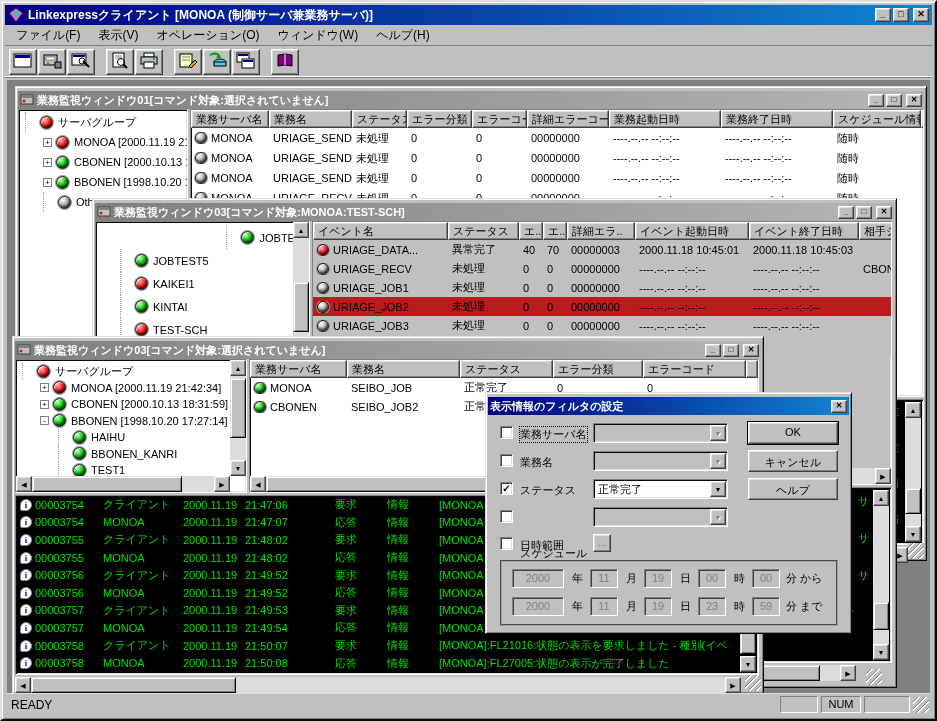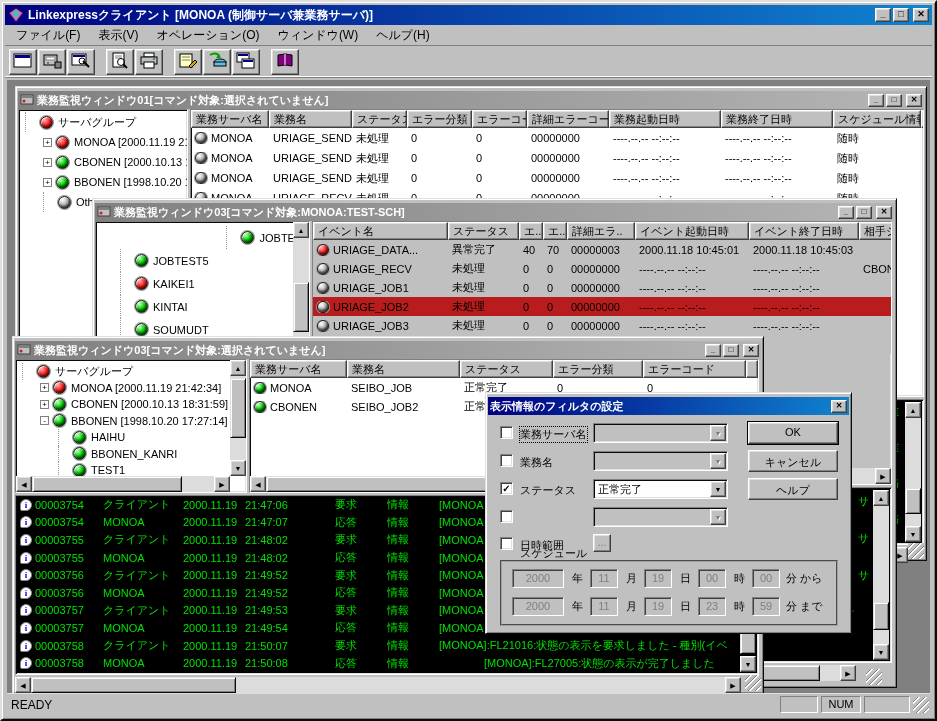--- a/index.html
+++ b/index.html
@@ -459,25 +459,20 @@
             <span class="led led-red"></span>
             <span class="tlabel">KAIKEI1</span>
           </div>
           <div class="trow" style="height: 23px; padding-left: 22px;">
             <span style="width: 15px; flex: 0 0 auto; border-left: 1px dotted rgb(154, 154, 154); height: 100%;"></span>
             <span class="led led-green"></span>
             <span class="tlabel">KINTAI</span>
           </div>
           <div class="trow" style="height: 23px; padding-left: 22px;">
             <span style="width: 15px; flex: 0 0 auto; border-left: 1px dotted rgb(154, 154, 154); height: 100%;"></span>
-            <span class="led led-green"></span>
-            <span class="tlabel">SOUMUDT</span>
-          </div>
-          <div class="trow" style="height: 23px; padding-left: 22px;">
-            <span style="width: 15px; flex: 0 0 auto; border-left: 1px dotted rgb(154, 154, 154); height: 100%;"></span>
             <span class="led led-red"></span>
             <span class="tlabel">TEST-SCH</span>
           </div>
           <div class="trow" style="height: 23px; padding-left: 22px;">
             <span style="width: 15px; flex: 0 0 auto; border-left: 1px dotted rgb(154, 154, 154); height: 100%;"></span>
             <span class="led led-green"></span>
             <span class="tlabel">TEST-WK</span>
           </div>
         </div>
       <div class="pane gray sunken" id="w2list" style="left:219px;top:22px;width:580px;height:264px;">
@@ -909,21 +904,21 @@
             <span class="logcell" style="width: 0px; flex: 1 1 0%;">[MONOA]:FL21016:状態の表示を要求しました - 種別(イベ</span>
           </div>
           <div class="logrow" style="height: 17.6px;">
             <span class="info-icon">i</span>
             <span class="logcell" style="width: 68px;">00003758</span>
             <span class="logcell" style="width: 80px;">MONOA</span>
             <span class="logcell" style="width: 62px;">2000.11.19</span>
             <span class="logcell" style="width: 90px;">21:50:08</span>
             <span class="logcell" style="width: 52px;">応答</span>
             <span class="logcell" style="width: 52px;">情報</span>
-            <span class="logcell" style="width: 0px; flex: 1 1 0%; margin-left: 45px;">[MONOA]:FL27005:状態の表示が完了しました</span>
+            <span class="logcell" style="width: 0px; flex: 1 1 0%;">[MONOA]:FL27005:状態の表示が完了しました</span>
           </div>
           <div class="sb" style="right:2px;bottom:2px;width:16px;height:44px;background:transparent;">
           <div class="sthumb" style="top:0;left:0;width:16px;height:26px;"></div>
           <div class="sbtn" style="bottom:0;left:0;">
               <span class="arr">▼</span>
             </div>
         </div>
         </div>
       <div class="sb" style="left:2px;top:340px;height:16px;width:726px;">
         <div class="sbtn" style="left:0;top:0;">

